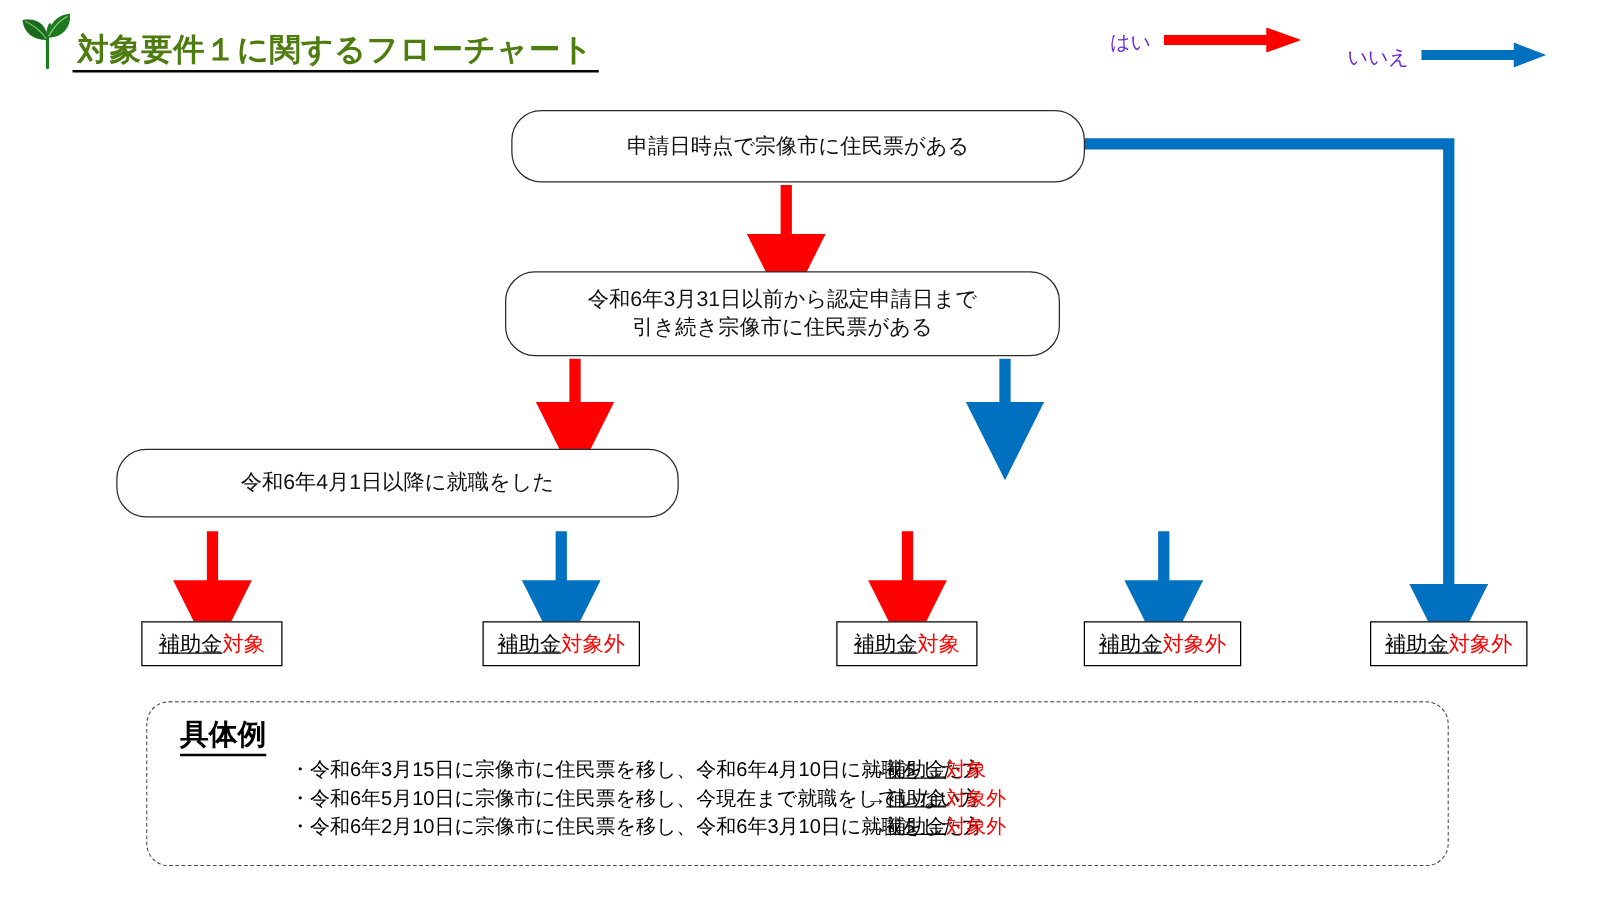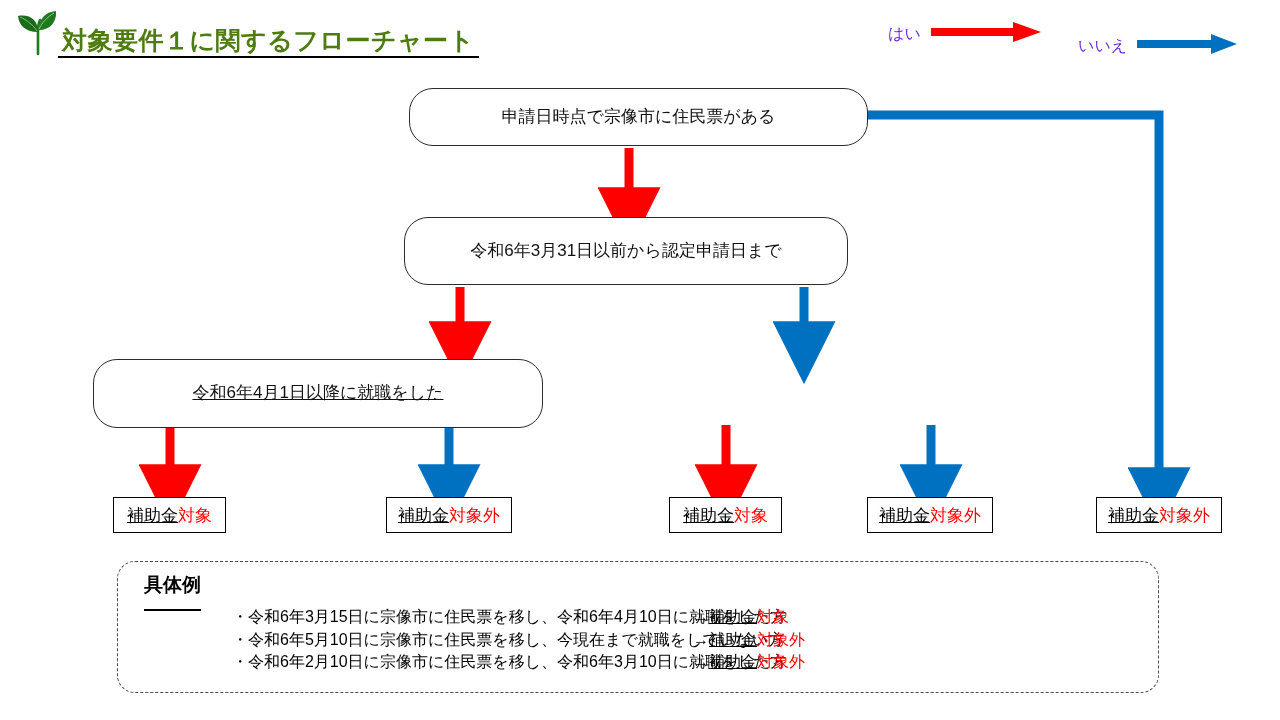--- a/index.html
+++ b/index.html
@@ -82,26 +82,26 @@
   .result .aka { color: #ff0000; }
 
   
   #example-panel {
     box-sizing: border-box;
     border: 1.6px dashed #4a4a4a;
     border-radius: 18px;
     background: #ffffff;
   }
   #example-heading {
-    font-size: 19px;
+    font-size: 23px;
     font-weight: bold;
     color: #000;
     border-bottom: 2px solid #000;
     display: inline-block;
-    padding-bottom: 12px;
+    padding-bottom: 1px;
     line-height: 1.2;
   }
   .example-row {
     display: flex;
     font-size: 16px;
     line-height: 1.42;
     white-space: nowrap;
     color: #000;
   }
   .example-text { width: 455px; }
@@ -177,23 +177,24 @@
 
     <line x1="931" y1="425" x2="931" y2="475" stroke="#0070C0" stroke-width="9" marker-end="url(#bh)"></line>
   </svg>
 
   <div class="abs node" style="left:409px; top:88px; width:459px; height:58px;">
     <span>申請日時点で宗像市に住民票がある</span>
   </div>
 
   <div class="abs node two-line" style="left:404px; top:217px; width:444px; height:68px; flex-direction:column;">
     <span>令和6年3月31日以前から認定申請日まで</span>
-  </div>
-
-  <div class="abs node" style="left:93px; top:359px; width:450px; height:69px;text-decoration:underline;">
+    <span>引き続き宗像市に住民票がある</span>
+  </div>
+
+  <div class="abs node" style="left:93px; top:359px; width:450px; height:55px;">
     <span>令和6年4月1日以降に就職をした</span>
   </div>
 
 
   <div class="abs result" style="left:113px; top:497px; width:113px; height:36px;">
     <span class="kuro">補助金</span>
       <span class="aka">対象</span>
   </div>
 
   <div class="abs result" style="left:386px; top:497px; width:126px; height:36px;">

